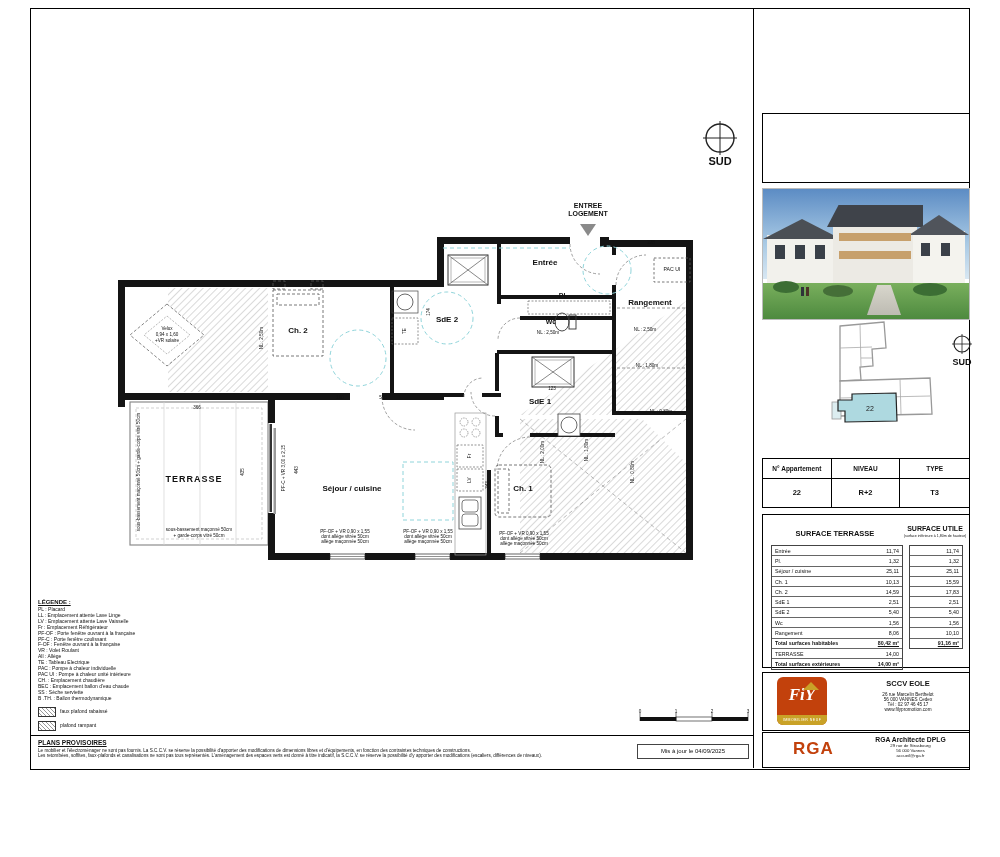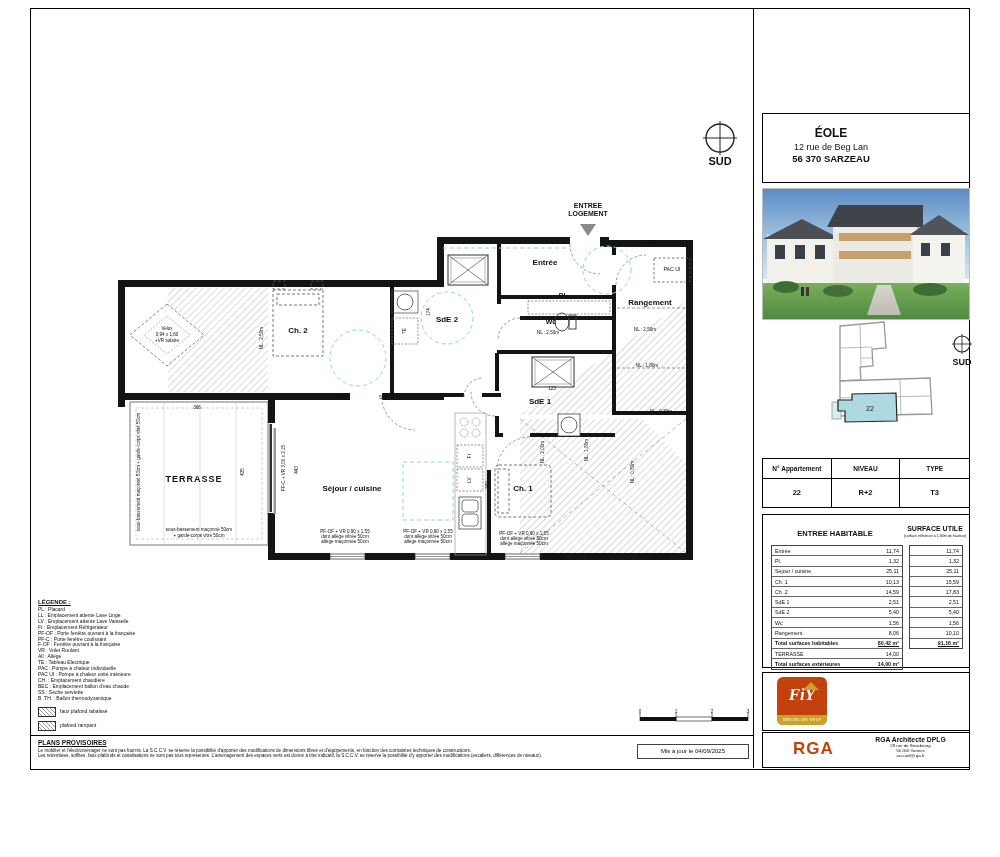--- a/index.html
+++ b/index.html
@@ -280,25 +280,20 @@
 <div class="abs" style="left:38px;top:739px;width:590px;">
   <div style="font-size:6.5px;font-weight:700;text-decoration:underline;margin-bottom:1.5px;">PLANS PROVISOIRES</div>
   <div style="font-size:4.6px;white-space:nowrap;">Le mobilier et l'électroménager ne sont pas fournis. La S.C.C.V. se réserve la possibilité d'apporter des modifications de dimensions libres et d'équipements, en fonction des contraintes techniques de constructions.</div>
   <div style="font-size:4.6px;white-space:nowrap;">Les retombées, soffites, faux-plafonds et canalisations ne sont pas tous représentés. L'aménagement des espaces verts est donné à titre indicatif, la S.C.C.V. se réserve la possibilité d'y apporter des modifications (escaliers, différences de niveaux).</div>
 </div>
 <div class="abs" style="left:637px;top:744px;width:110px;height:13px;border:0.8px solid #444;font-size:6px;text-align:center;line-height:13px;">
   <span>Mis à jour le 04/09/2025</span>
 </div>
 
 <div class="panelbox" style="left:762px;top:113px;width:206px;height:68px;">
-  <div class="abs ctr" style="left:0;top:12px;width:136px;">
-    <div style="font-size:12px;font-weight:700;">ÉOLE</div>
-    <div style="font-size:9px;margin-top:2px;">12 rue de Beg Lan</div>
-    <div style="font-size:9.5px;font-weight:700;margin-top:1px;">56 370 SARZEAU</div>
-  </div>
 </div>
 
 <div class="abs" style="left:762px;top:188px;width:206px;height:130px;overflow:hidden;border:0.5px solid #bbb;">
   <div class="abs" style="left:0;top:0;width:206px;height:90px;background:linear-gradient(#5c8cc4,#a8c9e4 60%,#d8e7f2);"></div>
   <div class="abs" style="left:4px;top:46px;width:70px;height:52px;background:#f2f1ec;"></div>
   <div class="abs" style="left:0px;top:30px;width:78px;height:20px;background:#4b4f55;clip-path:polygon(0 100%,50% 0,100% 100%);"></div>
   <div class="abs" style="left:70px;top:34px;width:84px;height:64px;background:#eceae4;"></div>
   <div class="abs" style="left:64px;top:16px;width:96px;height:22px;background:#3f434a;clip-path:polygon(0 100%,12% 0,100% 0,100% 100%);"></div>
   <div class="abs" style="left:150px;top:42px;width:52px;height:56px;background:#f4f3ee;"></div>
   <div class="abs" style="left:146px;top:26px;width:60px;height:20px;background:#50545b;clip-path:polygon(0 100%,50% 0,100% 100%);"></div>
@@ -342,21 +337,21 @@
 <div class="panelbox" style="left:762px;top:458px;width:206px;height:48px;display:grid;grid-template-columns:1fr 1fr 1fr;grid-template-rows:20px 28px;">
   <div class="ctr tblhead" style="font-size:6.5px;line-height:20px;border-right:1px solid #000;border-bottom:1px solid #000;">N° Appartement</div>
   <div class="ctr tblhead" style="font-size:6.5px;line-height:20px;border-right:1px solid #000;border-bottom:1px solid #000;">NIVEAU</div>
   <div class="ctr tblhead" style="font-size:6.5px;line-height:20px;border-bottom:1px solid #000;">TYPE</div>
   <div class="ctr" style="font-size:7.5px;font-weight:700;line-height:28px;border-right:1px solid #000;">22</div>
   <div class="ctr" style="font-size:7.5px;font-weight:700;line-height:28px;border-right:1px solid #000;">R+2</div>
   <div class="ctr" style="font-size:7.5px;font-weight:700;line-height:28px;">T3</div>
 </div>
 
 <div class="panelbox" style="left:762px;top:514px;width:206px;height:152px;">
-  <div class="abs ctr" style="left:6px;top:14px;width:132px;font-size:7.5px;font-weight:700;">ENTREE HABITABLE</div>
+  <div class="abs ctr" style="left:6px;top:14px;width:132px;font-size:7.5px;font-weight:700;">SURFACE TERRASSE</div>
   <div class="abs ctr" style="left:142px;top:10px;width:60px;font-size:7px;font-weight:700;">SURFACE UTILE</div>
   <div class="abs ctr" style="left:140px;top:19px;width:64px;font-size:3.6px;">(surface inférieure à 1,80m de hauteur)</div>
 
   <div class="abs" style="left:8px;top:30px;width:130px;border:0.8px solid #444;">
     <div class="srow">
         <span>Entrée</span>
         <span class="v">11,74</span>
       </div>
     <div class="srow">
         <span>Pl.</span>
@@ -449,20 +444,27 @@
 </div>
 
 <div class="panelbox" style="left:762px;top:672px;width:206px;height:57px;">
   <div class="abs" style="left:14px;top:4px;width:50px;height:48px;background:#c2410c;border-radius:6px;overflow:hidden;">
     <div class="abs" style="left:0;top:8px;width:50px;text-align:center;color:#fff;font-size:17px;font-weight:700;font-style:italic;font-family:'Liberation Serif',serif;">FiY</div>
     <div class="abs" style="left:26px;top:5px;width:16px;height:8px;background:#c9a227;clip-path:polygon(0 100%,50% 0,100% 100%);"></div>
     <div class="abs" style="left:0;top:38px;width:50px;height:10px;background:#c9a227;">
       <div class="ctr" style="font-size:3.5px;color:#fff;line-height:10px;letter-spacing:0.5px;">IMMOBILIER NEUF</div>
     </div>
   </div>
+  <div class="abs ctr" style="left:90px;top:6px;width:110px;">
+    <div style="font-size:7.5px;font-weight:700;margin-bottom:4px;">SCCV EOLE</div>
+    <div style="font-size:4.6px;">26 rue Marcelin Berthelot</div>
+    <div style="font-size:4.6px;">56 000 VANNES Cedex</div>
+    <div style="font-size:4.6px;">Tél : 02 97 46 45 17</div>
+    <div style="font-size:4.6px;">www.filypromotion.com</div>
+  </div>
 </div>
 
 <div class="panelbox" style="left:762px;top:732px;width:206px;height:34px;">
   <div class="abs" style="left:30px;top:6px;font-size:17px;font-weight:800;letter-spacing:1px;color:#c2410c;">RGA</div>
   <div class="abs ctr" style="left:95px;top:3px;width:105px;">
     <div style="font-size:6.8px;font-weight:700;">RGA Architecte DPLG</div>
     <div style="font-size:4.3px;">29 rue de Strasbourg</div>
     <div style="font-size:4.3px;">56 000 Vannes</div>
     <div style="font-size:4.3px;">accueil@rga.fr</div>
   </div>

